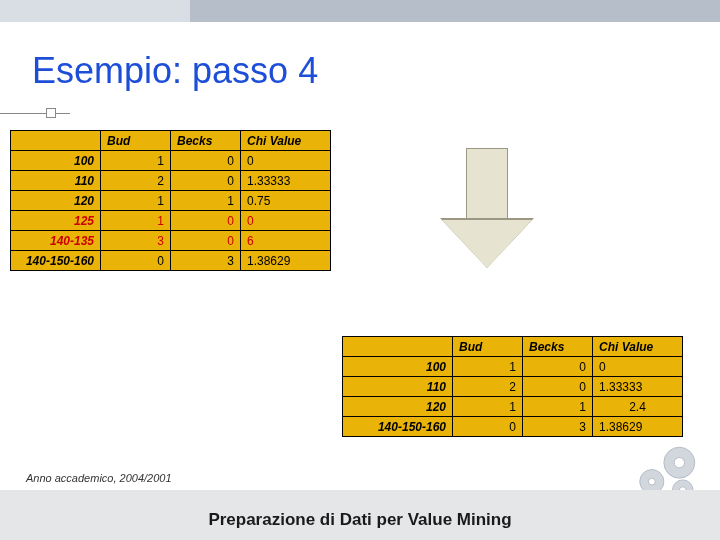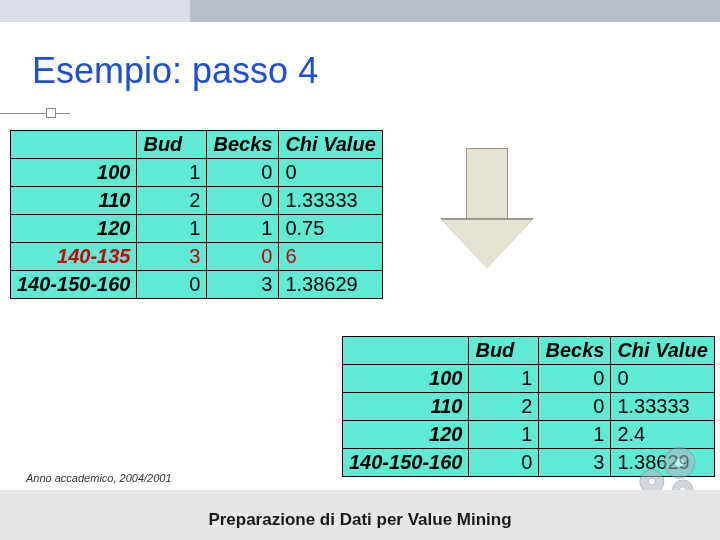--- a/index.html
+++ b/index.html
@@ -77,24 +77,24 @@
     position: absolute;
     top: 108px;
     left: 46px;
     width: 10px; height: 10px;
     border: 1px solid #888;
     background: #fff;
   }
 
   
   table.data {
-    background: #5eead4;
+    background: #eab308;
     border-collapse: collapse;
     font-family: Arial, Helvetica, sans-serif;
-    font-size: 20px;
+    font-size: 12px;
   }
   table.data th, table.data td {
     border: 1px solid #000;
     padding: 2px 6px;
     height: 20px;
   }
   table.data th {
     font-weight: bold;
     font-style: italic;
     text-align: left;
@@ -185,20 +185,26 @@
           <td class="num" style="min-width: 70px;">0</td>
           <td class="chi" style="min-width: 90px;">1.33333</td>
         </tr>
         <tr>
           <td class="rowlabel" style="min-width: 90px;">120</td>
           <td class="num" style="min-width: 70px;">1</td>
           <td class="num" style="min-width: 70px;">1</td>
           <td class="chi" style="min-width: 90px;">0.75</td>
         </tr>
         <tr>
+          <td class="rowlabel red" style="min-width: 90px;">125</td>
+          <td class="num red" style="min-width: 70px;">1</td>
+          <td class="num red" style="min-width: 70px;">0</td>
+          <td class="chi red" style="min-width: 90px;">0</td>
+        </tr>
+        <tr>
           <td class="rowlabel red" style="min-width: 90px;">140-135</td>
           <td class="num red" style="min-width: 70px;">3</td>
           <td class="num red" style="min-width: 70px;">0</td>
           <td class="chi red" style="min-width: 90px;">6</td>
         </tr>
         <tr>
           <td class="rowlabel" style="min-width: 90px;">140-150-160</td>
           <td class="num" style="min-width: 70px;">0</td>
           <td class="num" style="min-width: 70px;">3</td>
           <td class="chi" style="min-width: 90px;">1.38629</td>
@@ -233,21 +239,21 @@
         <tr>
           <td class="rowlabel" style="min-width: 110px;">110</td>
           <td class="num" style="min-width: 70px;">2</td>
           <td class="num" style="min-width: 70px;">0</td>
           <td class="chi" style="min-width: 90px;">1.33333</td>
         </tr>
         <tr>
           <td class="rowlabel" style="min-width: 110px;">120</td>
           <td class="num" style="min-width: 70px;">1</td>
           <td class="num" style="min-width: 70px;">1</td>
-          <td class="chi" style="min-width: 90px;">2.4</td>
+          <td class="chi" style="min-width: 90px; text-align: center;">2.4</td>
         </tr>
         <tr>
           <td class="rowlabel" style="min-width: 110px;">140-150-160</td>
           <td class="num" style="min-width: 70px;">0</td>
           <td class="num" style="min-width: 70px;">3</td>
           <td class="chi" style="min-width: 90px;">1.38629</td>
         </tr>
       </tbody>
   </table>
 </div>

